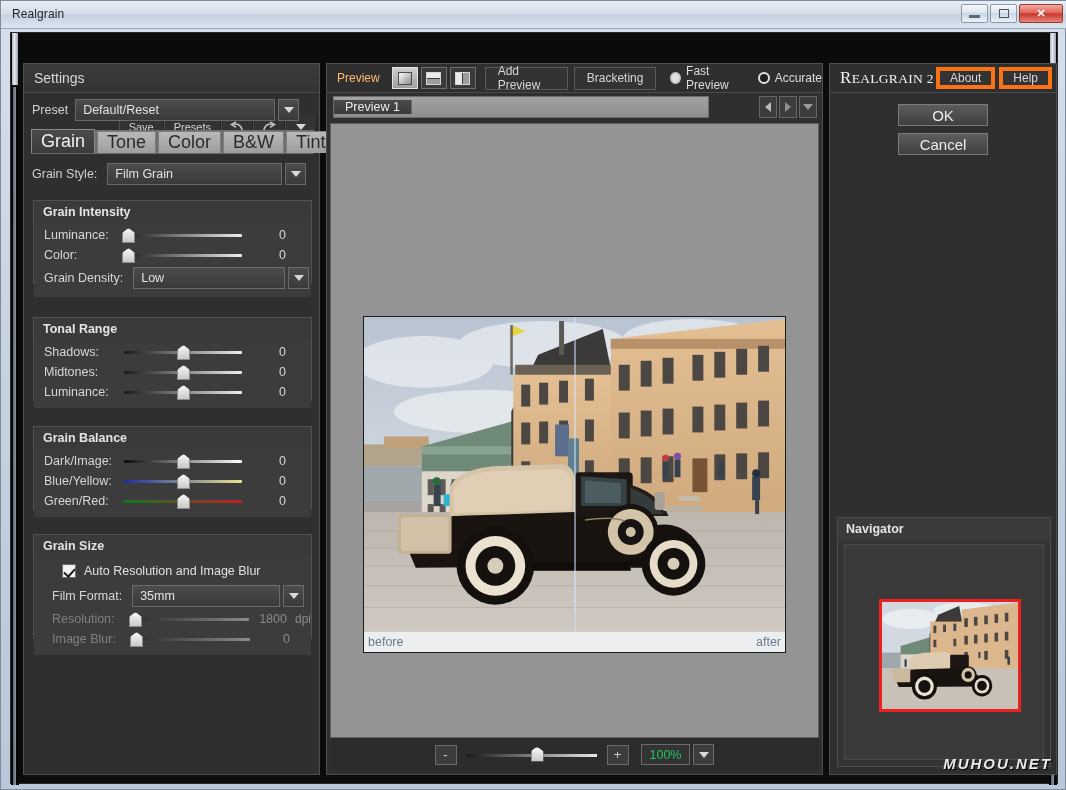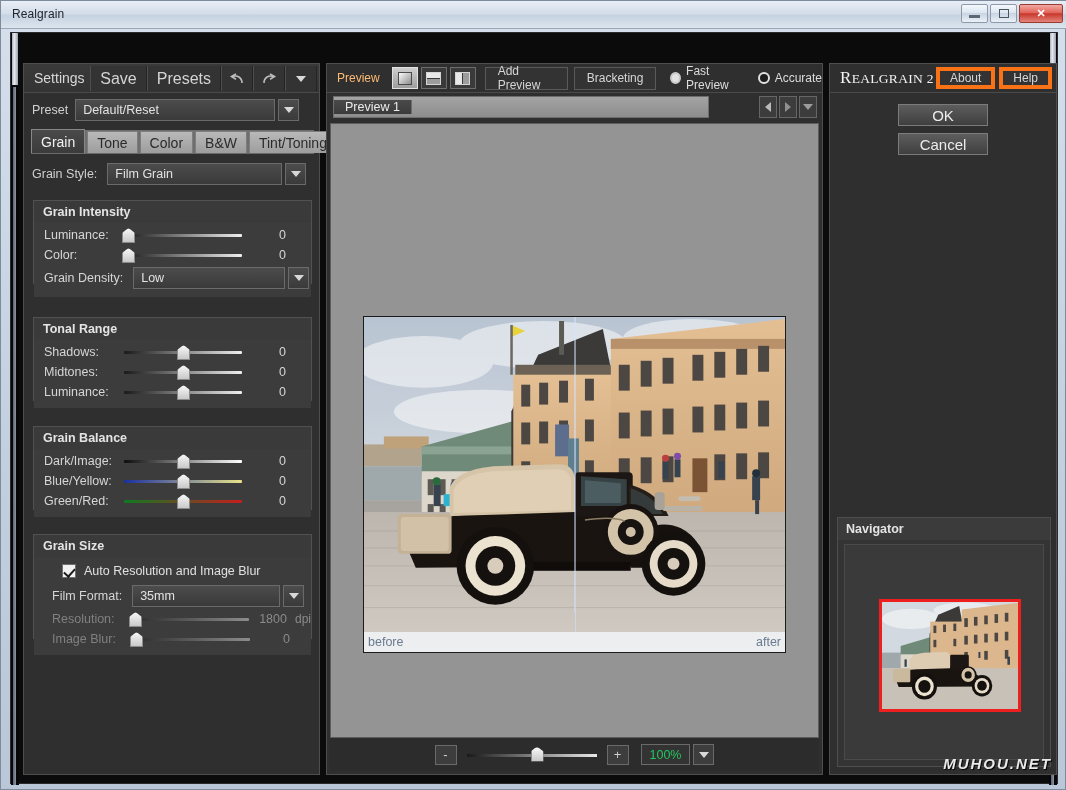--- a/index.html
+++ b/index.html
@@ -81,23 +81,24 @@
     position: absolute; left: 0; top: 0; width: 100%; height: 29px;
     background: linear-gradient(180deg,#3a3a3a,#343434);
     border-bottom: 1px solid #4a4a4a;
     display: flex; align-items: center;
   }
   #settings-title { margin-left: 10px; font-size: 14px; color: #d8d8d8; }
   .hdr-btns { position: absolute; right: 2px; top: 2px; display: flex; height: 25px; }
   .hdr-btn {
     min-width: 42px; height: 25px; padding: 0 9px;
     display: flex; align-items: center; justify-content: center;
-    font-size: 16px; color: #d4d4d4;
+    font-size: 11px; color: #d4d4d4;
     border-left: 1px solid #4e4e4e; border-right: 1px solid #242424;
     background: #333;
+    margin-top: 48px;
   }
   .hdr-btn.icon { min-width: 32px; padding: 0; }
   .hdr-btn svg { display: block; }
 
   #preset-row {
     position: absolute; left: 0; top: 29px; width: 100%; height: 33px;
     display: flex; align-items: center; padding-left: 8px;
   }
   #preset-label { font-size: 12.5px; color: #d0d0d0; margin-right: 7px; }
   .combo {
@@ -120,21 +121,21 @@
 
   #tabstrip {
     position: absolute; left: 7px; top: 66px; width: 283px; height: 24px;
     display: flex; align-items: flex-end;
     border-bottom: 1px solid #6a6a6a;
     background: #6e6e6e;
   }
   .tab {
     height: 22px; padding: 0 9px;
     display: flex; align-items: center;
-    font-size: 14px; color: #2b2b2b;
+    font-size: 18px; color: #2b2b2b;
     background: linear-gradient(180deg,#b9b9b9,#9d9d9d);
     border: 1px solid #7d7d7d; border-bottom: none;
     margin-right: 2px;
   }
   .tab.active {
     height: 24px; color: #f0f0f0;
     background: linear-gradient(180deg,#4a4a4a,#3b3b3b);
     border-color: #888;
   }
 

